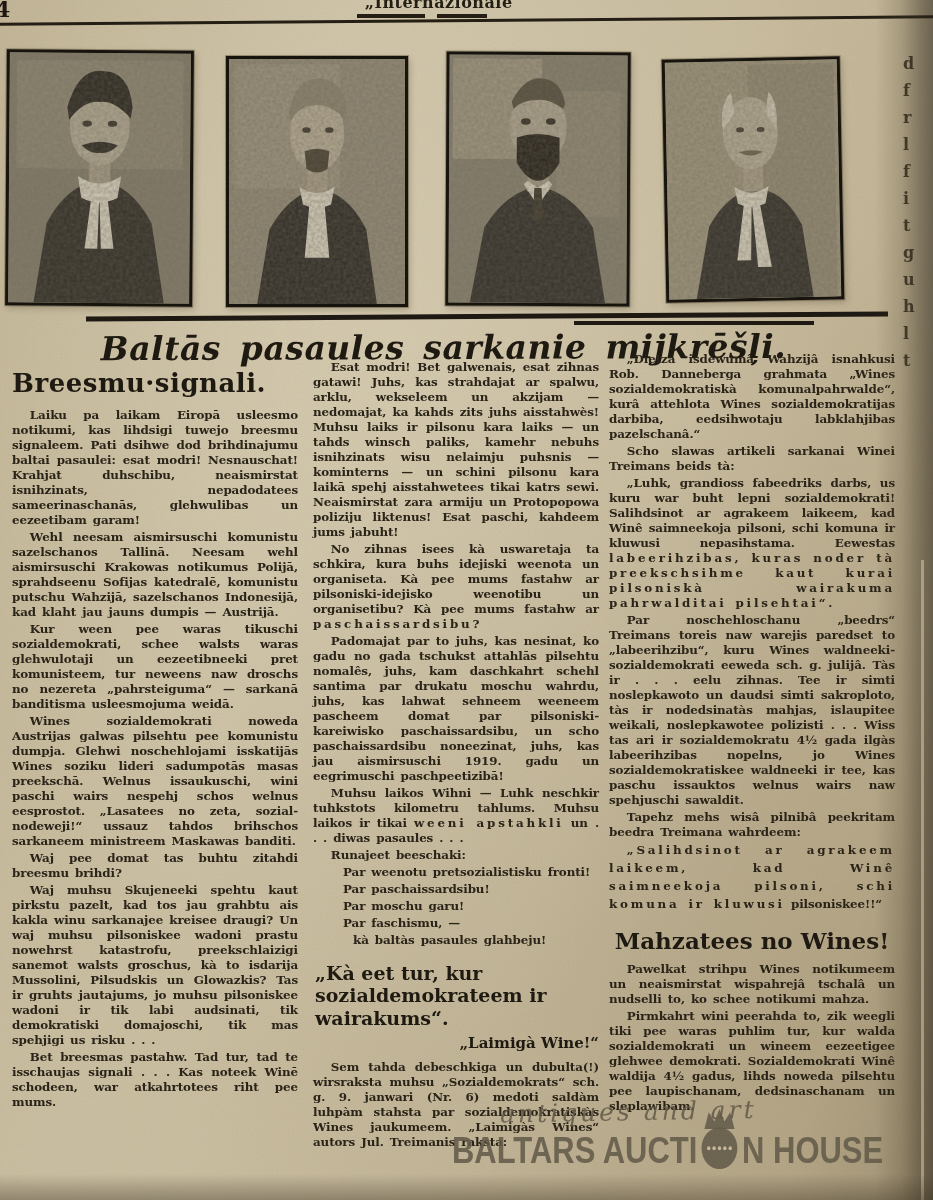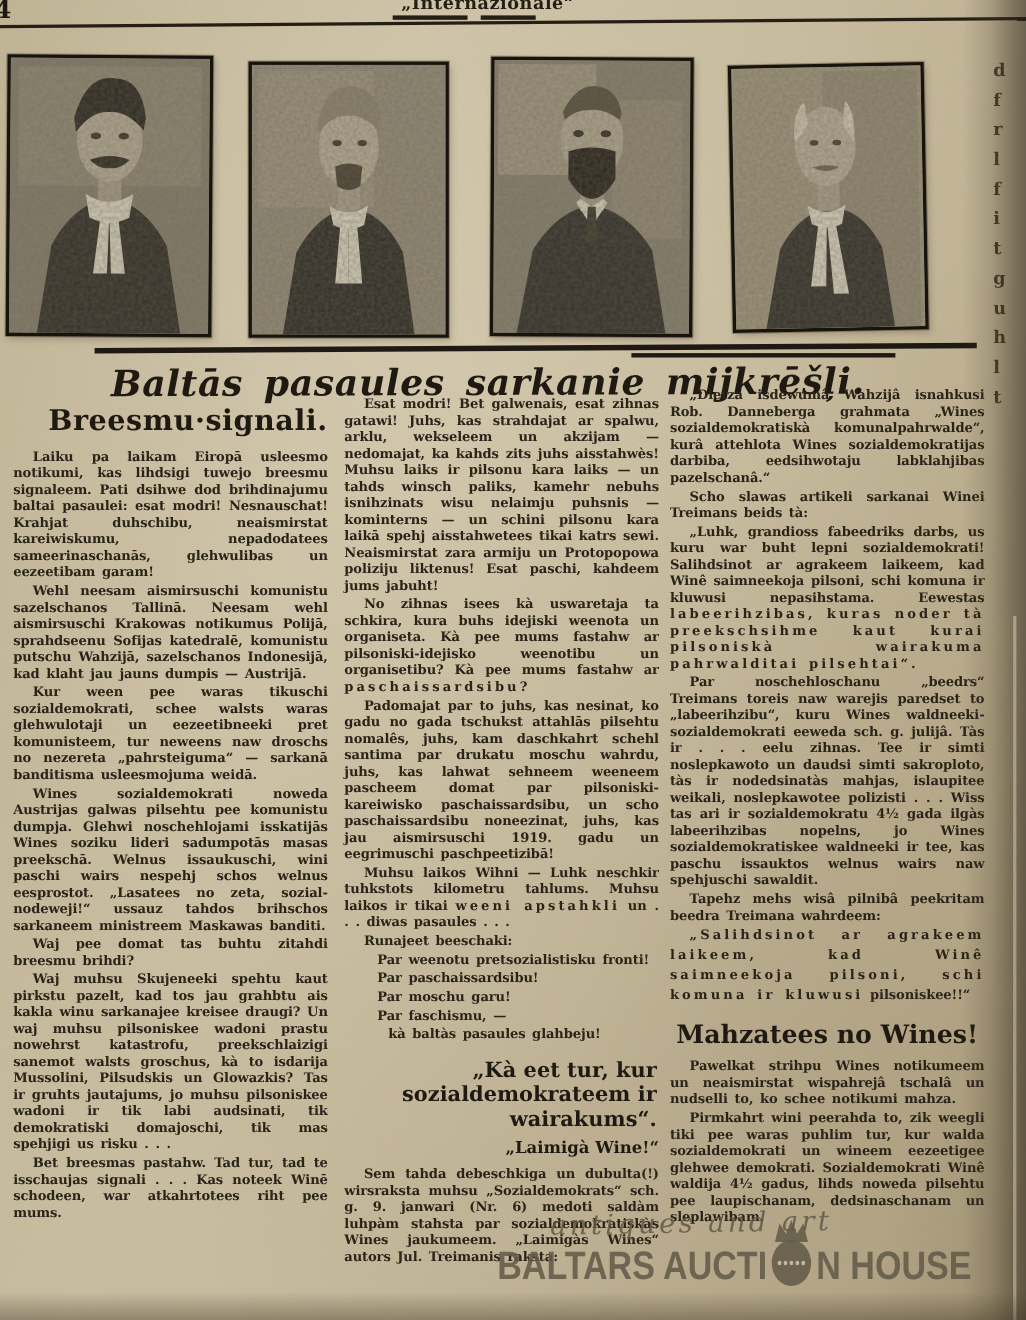--- a/index.html
+++ b/index.html
@@ -33,26 +33,26 @@
   .headline{position:absolute;left:0;right:46px;top:328px;margin:0;text-align:center;
     font-family:"DejaVu Serif",serif;font-style:italic;font-weight:bold;font-size:33px;
     letter-spacing:.5px;word-spacing:7px;color:#1f1a11;transform:rotate(-.2deg);}
   
   .col{position:absolute;top:352px;width:286px;}
   .col1{left:12px;}
   .col2{left:313px;padding-top:8px;}
   .col3{left:609px;}
   .col p{margin:0 0 2px;font-size:11.9px;line-height:1.26;text-align:justify;
     text-indent:1.5em;font-weight:bold;word-spacing:2px;letter-spacing:-.1px;color:#2b2418;}
-  .breesmu{margin:16px 0 10px;text-align:right;font-size:26px;font-weight:bold;
+  .breesmu{margin:16px 0 10px;text-align:left;font-size:26px;font-weight:bold;
     letter-spacing:.5px;color:#1f1a11;}
   .slogan{text-indent:0 !important;padding-left:30px;text-align:left;}
   .slogan-last{padding-left:40px;}
   .sp{letter-spacing:2.8px;}
-  .section-heading{margin:14px 2px 2px;text-align:right;font-size:19px;line-height:1.18;
+  .section-heading{margin:14px 2px 2px;text-align:left;font-size:19px;line-height:1.18;
     font-weight:bold;color:#1f1a11;}
   .section-sub{margin:5px 0 8px;text-align:right;font-size:15px;font-weight:bold;color:#1f1a11;}
   .quote{line-height:1.5 !important;}
   .heading2{margin:14px 0 8px;text-align:center;font-size:23px;font-weight:bold;color:#1f1a11;}
   
   .edge-letters{position:absolute;left:903px;top:50px;width:30px;height:340px;overflow:hidden;
     font-size:16px;font-weight:bold;line-height:27px;white-space:pre-line;color:#433a2a;}
   .right-shadow{position:absolute;top:0;right:0;width:58px;height:1200px;pointer-events:none;
     background:linear-gradient(to right, rgba(0,0,0,0) 0%, rgba(74,62,42,.22) 45%, rgba(52,44,30,.45) 78%, rgba(38,32,22,.55) 100%);}
   .right-sliver{position:absolute;top:560px;right:9px;width:3px;height:640px;background:rgba(226,213,180,.5);pointer-events:none;}
@@ -162,21 +162,21 @@
     </svg>
   </div>
 
   <div class="mid-rule mr-a"></div>
   <div class="mid-rule mr-b"></div>
 
   <h1 class="headline">Baltās pasaules  sarkanie mijkrēšļi.</h1>
 
   <div class="col col1">
     <h2 class="breesmu">Breesmu·signali.</h2>
-    <p>Laiku pa laikam Eiropā usleesmo notikumi, kas lihdsigi tuwejo breesmu signaleem. Pati dsihwe dod brihdinajumu baltai pasaulei: esat modri! Nesnauschat! Krahjat duhschibu, neaismirstat kareiwiskumu, nepadodatees sameerinaschanās, glehwulibas un eezeetibam garam!</p>
+    <p>Laiku pa laikam Eiropā usleesmo notikumi, kas lihdsigi tuwejo breesmu signaleem. Pati dsihwe dod brihdinajumu baltai pasaulei: esat modri! Nesnauschat! Krahjat duhschibu, neaismirstat isnihzinats, nepadodatees sameerinaschanās, glehwulibas un eezeetibam garam!</p>
     <p>Wehl neesam aismirsuschi komunistu sazelschanos Tallinā. Neesam wehl aismirsuschi Krakowas notikumus Polijā, sprahdseenu Sofijas katedralē, komunistu putschu Wahzijā, sazelschanos Indonesijā, kad klaht jau jauns dumpis — Austrijā.</p>
     <p>Kur ween pee waras tikuschi sozialdemokrati, schee walsts waras glehwulotaji un eezeetibneeki pret komunisteem, tur neweens naw droschs no nezereta „pahrsteiguma“ — sarkanā banditisma usleesmojuma weidā.</p>
     <p>Wines sozialdemokrati noweda Austrijas galwas pilsehtu pee komunistu dumpja. Glehwi noschehlojami isskatijās Wines soziku lideri sadumpotās masas preekschā. Welnus issaukuschi, wini paschi wairs nespehj schos welnus eesprostot. „Lasatees no zeta, sozial-nodeweji!“ ussauz tahdos brihschos sarkaneem ministreem Maskawas banditi.</p>
     <p>Waj pee domat tas buhtu zitahdi breesmu brihdi?</p>
     <p>Waj muhsu Skujeneeki spehtu kaut pirkstu pazelt, kad tos jau grahbtu ais kakla winu sarkanajee kreisee draugi? Un waj muhsu pilsoniskee wadoni prastu nowehrst katastrofu, preekschlaizigi sanemot walsts groschus, kà to isdarija Mussolini, Pilsudskis un Glowazkis? Tas ir gruhts jautajums, jo muhsu pilsoniskee wadoni ir tik labi audsinati, tik demokratiski domajoschi, tik mas spehjigi us risku . . .</p>
     <p>Bet breesmas pastahw. Tad tur, tad te isschaujas signali . . .  Kas noteek Winē schodeen, war atkahrtotees riht pee mums.</p>
   </div>
 
   <div class="col col2">
     <p>Esat modri! Bet galwenais, esat zihnas gatawi! Juhs, kas strahdajat ar spalwu, arklu, wekseleem un akzijam — nedomajat, ka kahds zits juhs aisstahwès! Muhsu laiks ir pilsonu kara laiks — un tahds winsch paliks, kamehr nebuhs isnihzinats wisu nelaimju puhsnis — kominterns — un schini pilsonu kara laikā spehj aisstahwetees tikai katrs sewi. Neaismirstat zara armiju un Protopopowa poliziju liktenus! Esat paschi, kahdeem jums jabuht!</p>

